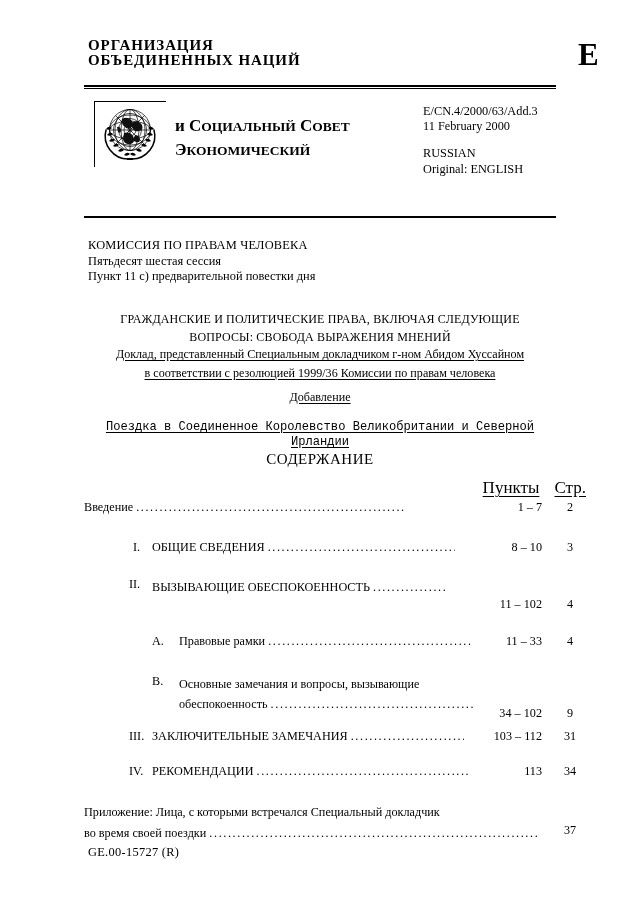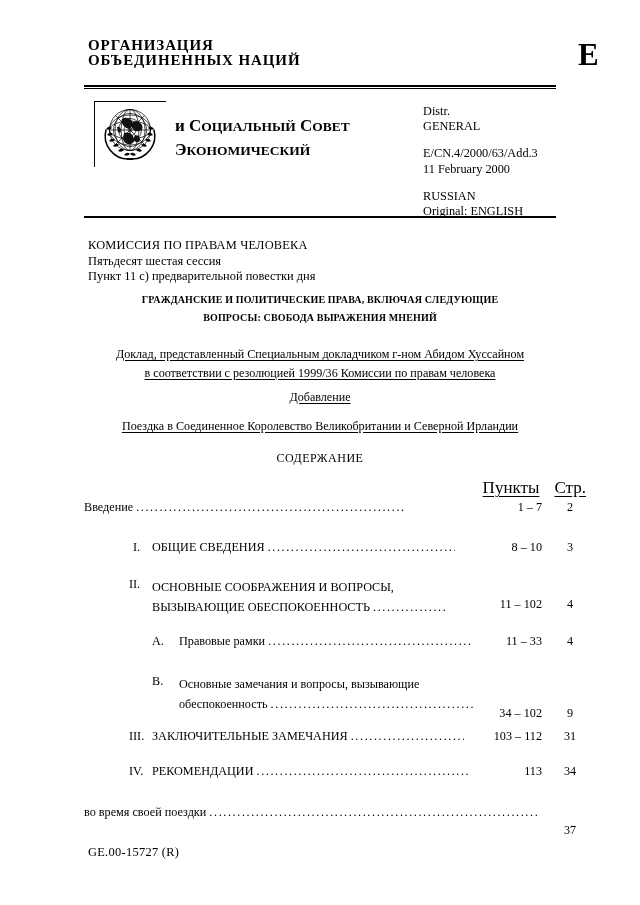--- a/index.html
+++ b/index.html
@@ -130,25 +130,24 @@
   .commission div { white-space: nowrap; }
 
   
   .ctr {
     position: absolute;
     left: 84px;
     width: 472px;
     text-align: center;
   }
   .doc-title {
-    top: 291px;
-    font-size: 10px;
+    top: 311px;
+    font-size: 12px;
     line-height: 17.5px;
     letter-spacing: 0.15px;
-    font-weight: bold;
   }
   .report-line {
     top: 345px;
     font-size: 12.1px;
     line-height: 18.5px;
   }
   .report-line span {
     text-decoration: underline;
     text-underline-offset: 2.2px;
     text-align: right;
@@ -161,24 +160,25 @@
     text-decoration: underline;
     text-underline-offset: 2.2px;
   }
   .mission {
     top: 419px;
     font-size: 12.1px;
   }
   .mission span {
     text-decoration: underline;
     text-underline-offset: 2.2px;
+    font-family: Liberation Mono, monospace;
   }
   .contents-hd {
     top: 451px;
-    font-size: 12px;
+    font-size: 15px;
     letter-spacing: 0.5px;
   }
 
   
   .toc {
     position: absolute;
     left: 84px;
     top: 478px;
     width: 502px;
     font-size: 12.2px;
@@ -337,24 +337,20 @@
     </svg>
   </div>
 
   <div class="body-title">
     <div><span class="sc-first">и </span><span class="sc-first">С</span><span class="sc">ОЦИАЛЬНЫЙ</span><span class="sc-first"> </span><span class="sc-first">С</span><span class="sc">ОВЕТ</span></div>
     <div><span class="sc-first">Э</span><span class="sc">КОНОМИЧЕСКИЙ</span></div>
   </div>
 
   <div class="distr">
     <div class="grp">
-      <div>Distr.</div>
-      <div>GENERAL</div>
-    </div>
-    <div class="grp">
       <div>E/CN.4/2000/63/Add.3</div>
       <div>11 February 2000</div>
     </div>
     <div class="grp">
       <div>RUSSIAN</div>
       <div>Original:  ENGLISH</div>
     </div>
   </div>
 
   <div class="rule-single"></div>
@@ -405,21 +401,20 @@
       <span class="label">
         <span class="ln"><span>ОБЩИЕ СВЕДЕНИЯ</span> <span class="leader" style="width:187px">........................................................................................................</span></span>
       </span>
       <span class="paras">8 – 10</span>
       <span class="page">3</span>
     </div>
 
     <div class="row r-ii">
       <span class="num">II.</span>
       <span class="label">
-        <span class="ln">ОСНОВНЫЕ СООБРАЖЕНИЯ И ВОПРОСЫ,</span>
         <span class="ln"><span>ВЫЗЫВАЮЩИЕ ОБЕСПОКОЕННОСТЬ</span> <span class="leader" style="width:75px">........................................................................................................</span></span>
       </span>
       <span class="paras">11 – 102</span>
       <span class="page">4</span>
     </div>
 
     <div class="row r-a">
       <span class="num">A.</span>
       <span class="label">
         <span class="ln"><span>Правовые рамки</span> <span class="leader" style="width:202px">........................................................................................................</span></span>
@@ -451,20 +446,21 @@
       <span class="num">IV.</span>
       <span class="label">
         <span class="ln"><span>РЕКОМЕНДАЦИИ</span> <span class="leader" style="width:212px">........................................................................................................</span></span>
       </span>
       <span class="paras">113</span>
       <span class="page">34</span>
     </div>
 
     <div class="row r-annex">
       <span class="label">
+        <span class="ln">Приложение:   Лица, с которыми встречался Специальный докладчик</span>
         <span class="ln"><span>во время своей поездки</span> <span class="leader" style="width:330px">........................................................................................................</span></span>
       </span>
       <span class="page">37</span>
     </div>
 
   </div>
 
   <div class="footer">GE.00-15727  (R)</div>
 
 </div>

